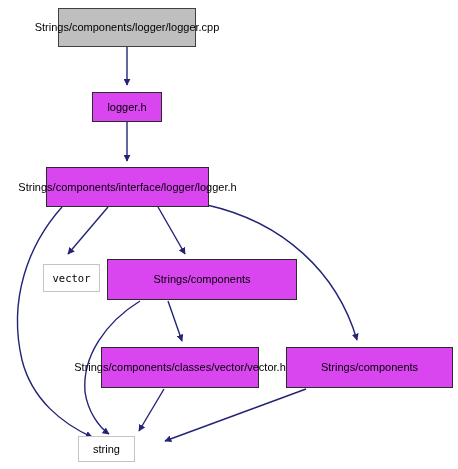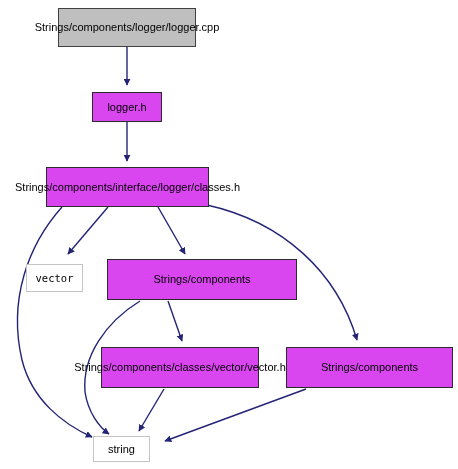--- a/index.html
+++ b/index.html
@@ -94,37 +94,37 @@
     <span class="node-line">Strings/components</span>
     <span class="node-line">/logger/logger.cpp</span>
   </div>
 
   <div class="node-box project" style="left:92px; top:92px; width:70px; height:30px;">
     <span class="node-line">logger.h</span>
   </div>
 
   <div class="node-box project" style="left:46px; top:167px; width:163px; height:40px;">
     <span class="node-line">Strings/components</span>
-    <span class="node-line">/interface/logger/classes.h</span>
+    <span class="node-line">/interface/logger/logger.h</span>
   </div>
 
-  <div class="node-box system mono" style="left:26px; top:264px; width:57px; height:28px;">
+  <div class="node-box system mono" style="left:43px; top:264px; width:57px; height:28px;">
     <span class="node-line">vector</span>
   </div>
 
   <div class="node-box project" style="left:107px; top:259px; width:190px; height:41px;">
     <span class="node-line">Strings/components</span>
   </div>
 
   <div class="node-box project" style="left:101px; top:347px; width:158px; height:41px;">
     <span class="node-line">Strings/components</span>
     <span class="node-line">/classes/vector/vector.h</span>
   </div>
 
   <div class="node-box project" style="left:286px; top:347px; width:167px; height:41px;">
     <span class="node-line">Strings/components</span>
   </div>
 
-  <div class="node-box system" style="left:93px; top:436px; width:57px; height:26px;align-items:center;">
+  <div class="node-box system" style="left:78px; top:436px; width:57px; height:26px;align-items:center;">
     <span class="node-line">string</span>
   </div>
 
 </div>
 
 </body></html>

